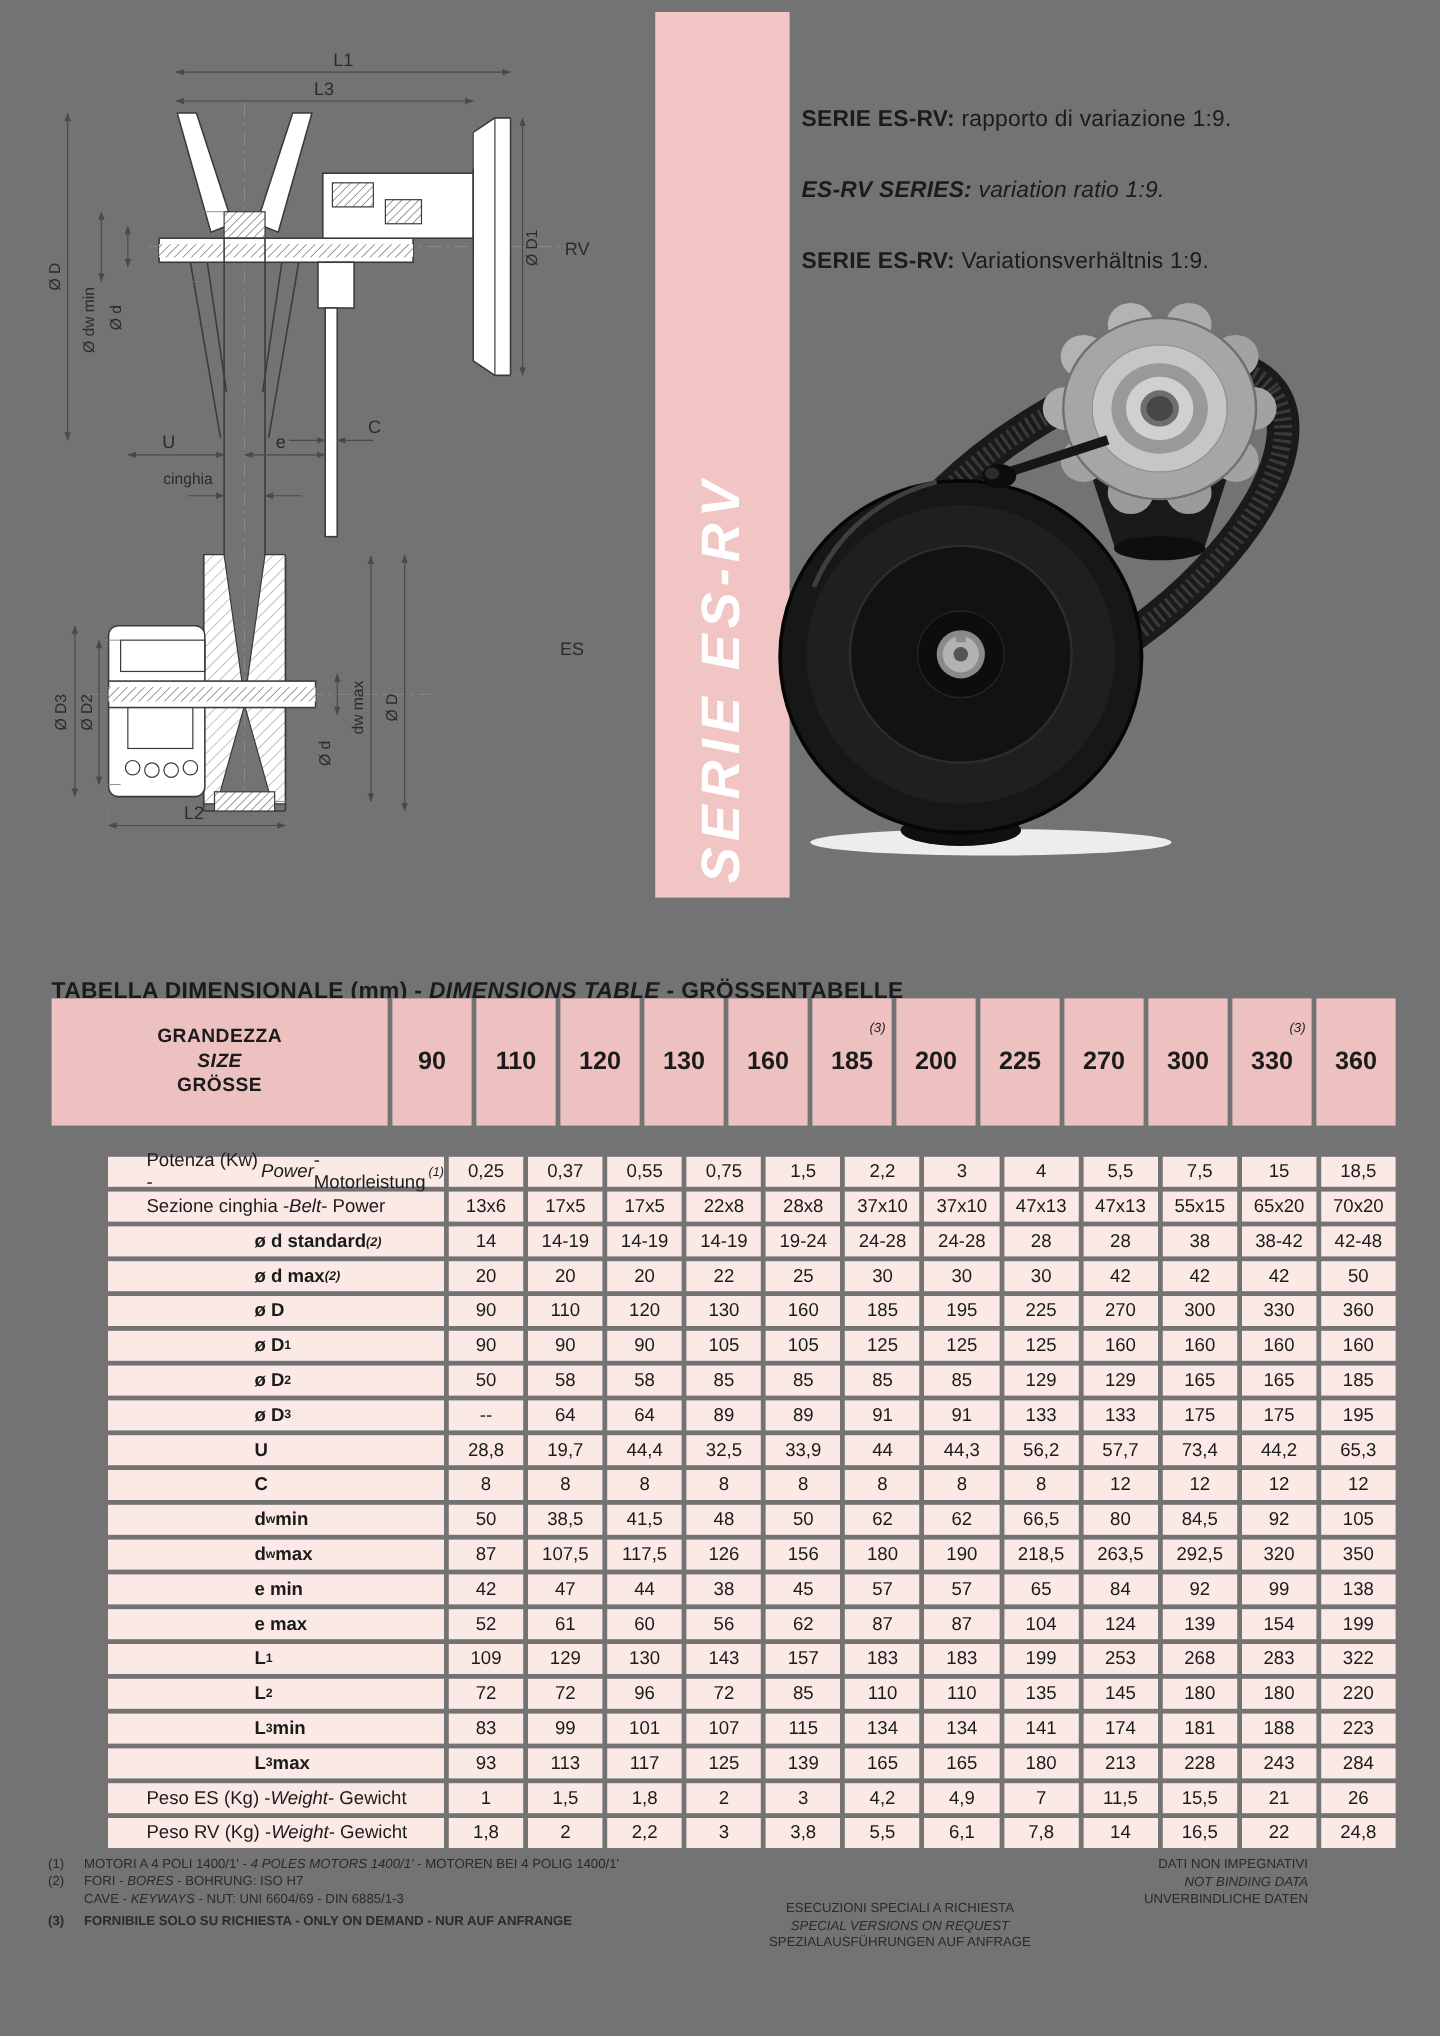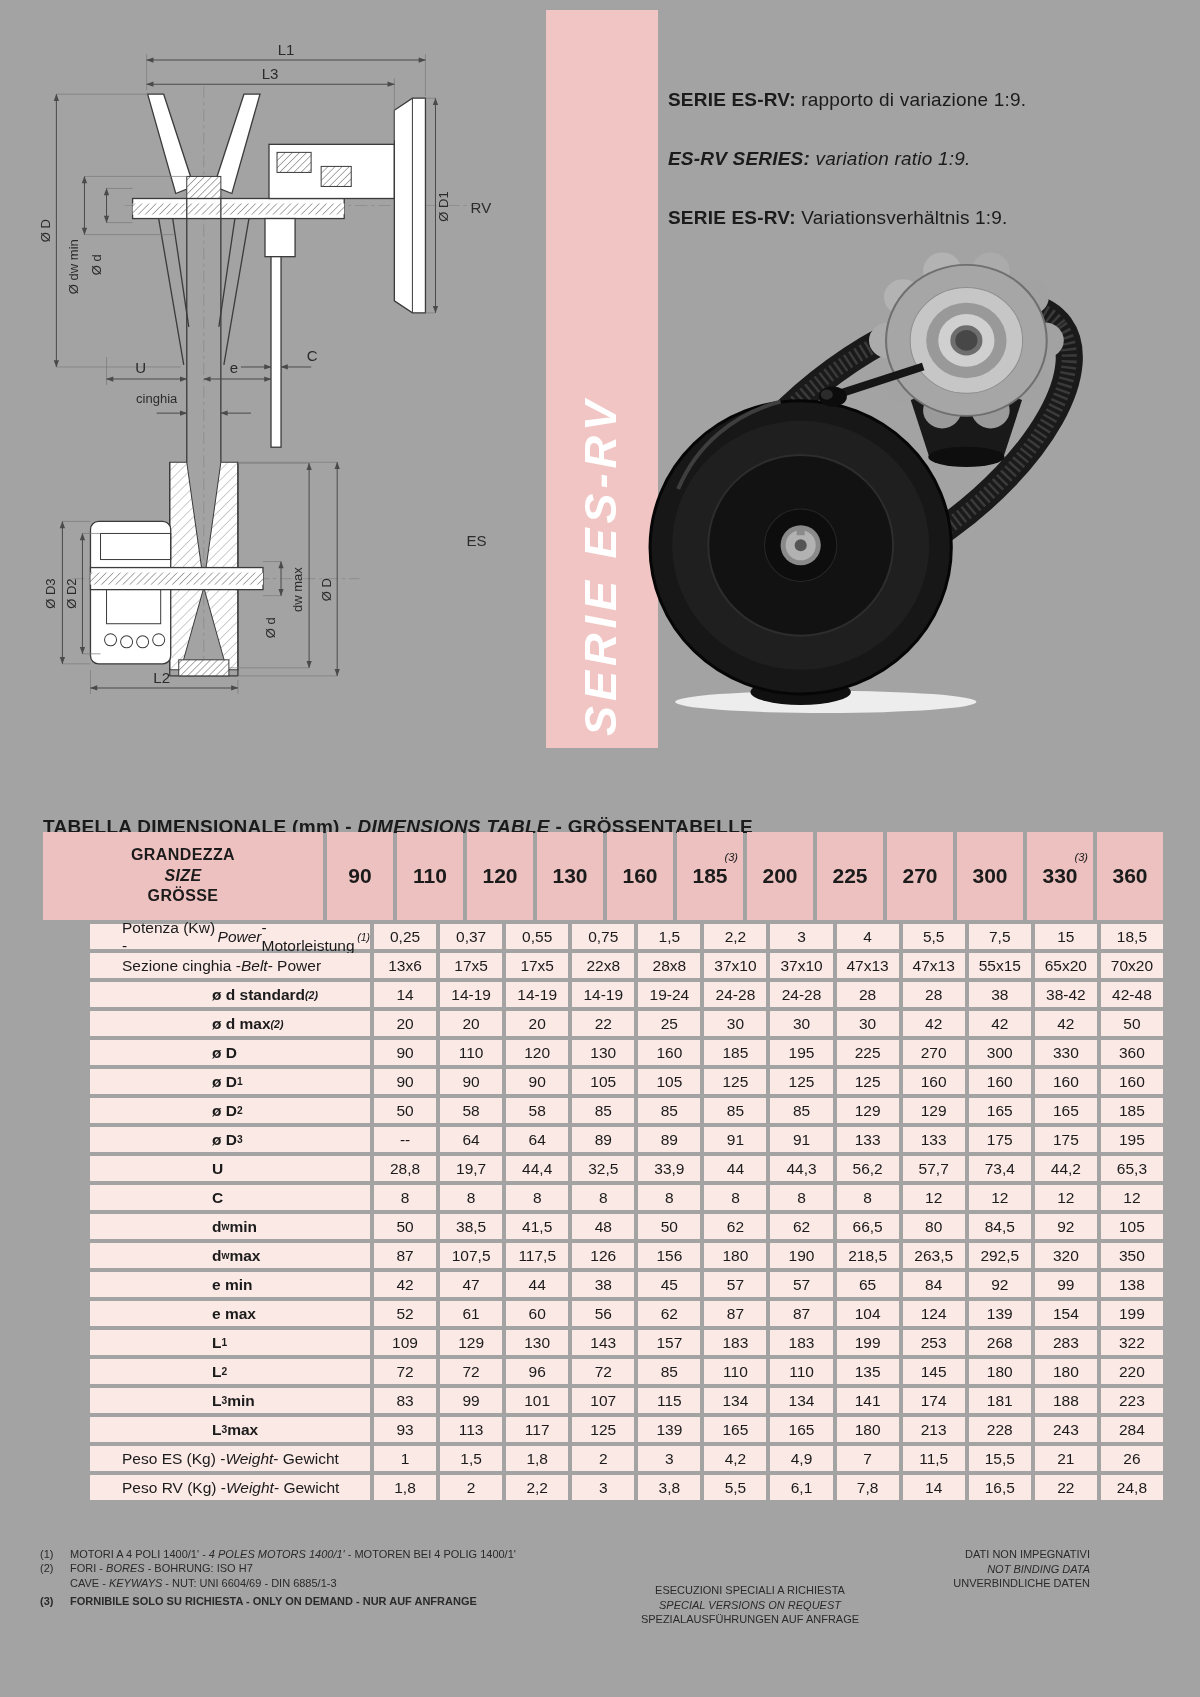--- a/index.html
+++ b/index.html
@@ -1,17 +1,17 @@
 <!DOCTYPE html>
 <html><head>
 <meta charset="utf-8">
 <style>
   html,body{margin:0;padding:0;background:#fff;}
   body{font-family:"Liberation Sans","DejaVu Sans",sans-serif;color:#1b1b1b;}
-  .page{position:relative;width:1200px;height:1697px;background:#a3a3a3;overflow:hidden;}
+  .page{position:relative;width:1200px;height:1697px;background:#737373;overflow:hidden;}
 
   
   .banner{position:absolute;left:546px;top:10px;width:112px;height:738px;background:#f1c5c3;}
   .banner-text{position:absolute;bottom:12px;left:50%;margin-left:-27px;
     writing-mode:vertical-rl;transform:rotate(180deg);
     font-size:45px;font-weight:bold;font-style:italic;color:#fff;letter-spacing:5px;white-space:nowrap;}
 
   
   #intro{position:absolute;left:668px;top:44px;width:520px;margin-top:45px;}
   .intro-line{font-size:19px;margin-bottom:37px;letter-spacing:0.2px;}
@@ -20,22 +20,22 @@
 
   
   #tbl-title{position:absolute;left:43px;top:816px;font-size:19px;font-weight:bold;letter-spacing:0.3px;}
   .it{font-style:italic;}
   .sp{font-size:0.68em;vertical-align:4px;font-style:italic;}
   .sb{font-size:0.66em;vertical-align:-3px;}
 
   
   .tbl{position:absolute;left:43px;top:832px;width:1120px;}
   .thead,.tbody{display:grid;grid-template-columns:280px repeat(12,1fr);gap:4px;}
-  .tbody{margin-top:4px;padding-left:47px;}
-  .hcell{background:#edc1bf;height:88px;display:flex;flex-direction:column;align-items:center;justify-content:center;position:relative;font-weight:bold;}
+  .tbody{margin-top:26px;padding-left:47px;}
+  .hcell{background:#edc1bf;height:106px;display:flex;flex-direction:column;align-items:center;justify-content:center;position:relative;font-weight:bold;}
   .hlabel{font-size:16px;line-height:1.3;letter-spacing:0.4px;text-align:center;}
   .hsize{font-size:21px;}
   .hnote{position:absolute;top:19px;right:5px;font-size:11px;font-style:italic;font-weight:normal;}
   .cell{background:#fbe9e6;height:25px;display:flex;align-items:center;justify-content:center;font-size:15.5px;}
   .lbl{justify-content:flex-start;padding-left:32px;box-sizing:border-box;}
   .lbl.ind{padding-left:122px;font-weight:bold;}
 
   
   #fnotes{position:absolute;left:40px;top:1547px;font-size:11px;line-height:1.3;color:#2a2a2a;}
   .fn-row{display:flex;}

